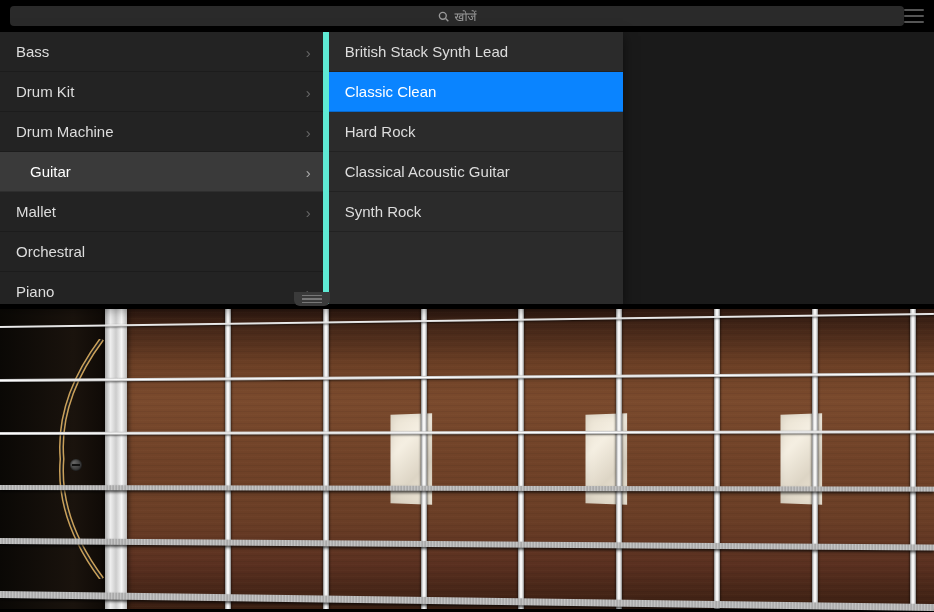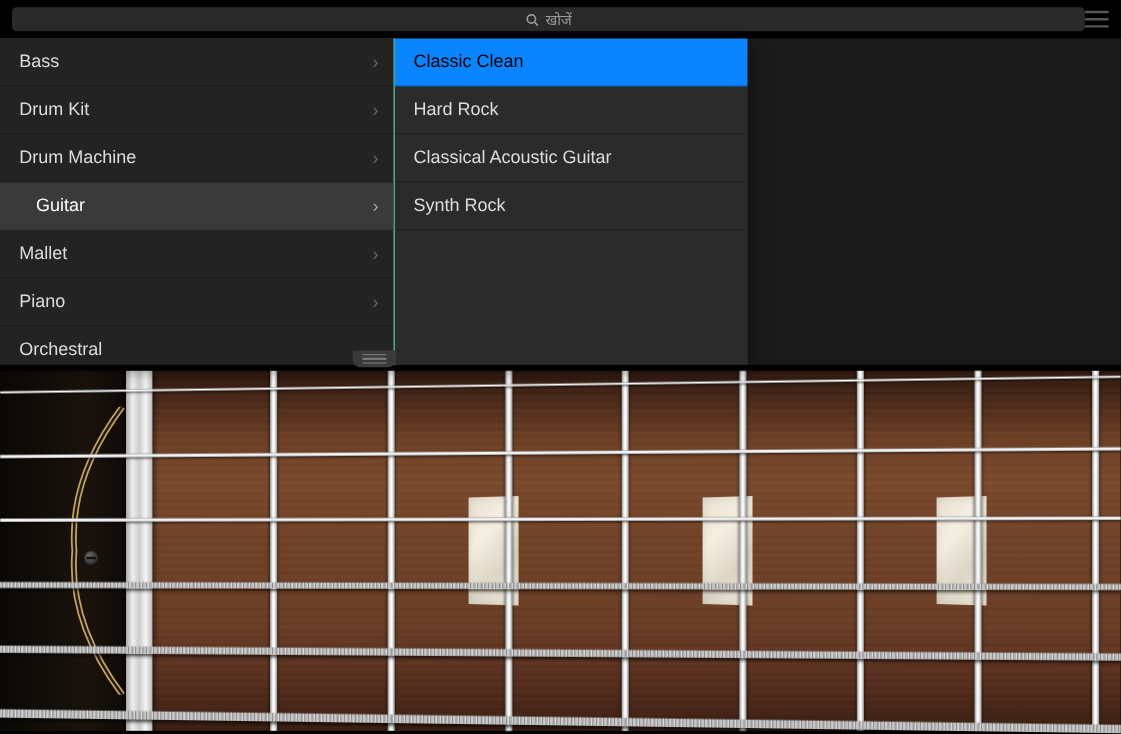--- a/index.html
+++ b/index.html
@@ -49,21 +49,21 @@
       display: flex;
       background: #2b2b2b;
       z-index: 10;
       box-shadow: 0 4px 12px rgba(0,0,0,0.5);
     }
     .col {
       overflow: hidden;
     }
     .col1 {
       width: 348px;
-      border-right: 1px solid #5eead4;
+      border-right: 6px solid #5eead4;
       background: #232323;
     }
     .col2 {
       width: 312px;
       background: #2b2b2b;
     }
     .row {
       height: 40px;
       display: flex;
       align-items: center;
@@ -74,21 +74,21 @@
       cursor: pointer;
       position: relative;
     }
     .row.selected-cat {
       background: #3a3a3a;
       color: #fff;
       padding-left: 30px;
     }
     .row.selected-item {
       background: #0a84ff;
-      color: #000000;
+      color: #ffffff;
     }
     .row .chevron {
       position: absolute;
       right: 12px;
       top: 50%;
       transform: translateY(-50%);
       color: #666;
     }
     .row.selected-cat .chevron { color: #aaa; }
     .row:first-child { border-top: none; }
@@ -250,28 +250,31 @@
       </div>
     <div class="row selected-cat">
         <span>Guitar</span>
         <span class="chevron">›</span>
       </div>
     <div class="row">
         <span>Mallet</span>
         <span class="chevron">›</span>
       </div>
     <div class="row">
+        <span>Orchestral</span>
+      </div>
+    <div class="row">
         <span>Piano</span>
         <span class="chevron">›</span>
       </div>
-    <div class="row">
-        <span>Orchestral</span>
-      </div>
   </div>
   <div class="col col2">
+    <div class="row">
+        <span>British Stack Synth Lead</span>
+      </div>
     <div class="row selected-item">
         <span>Classic Clean</span>
       </div>
     <div class="row">
         <span>Hard Rock</span>
       </div>
     <div class="row">
         <span>Classical Acoustic Guitar</span>
       </div>
     <div class="row">

